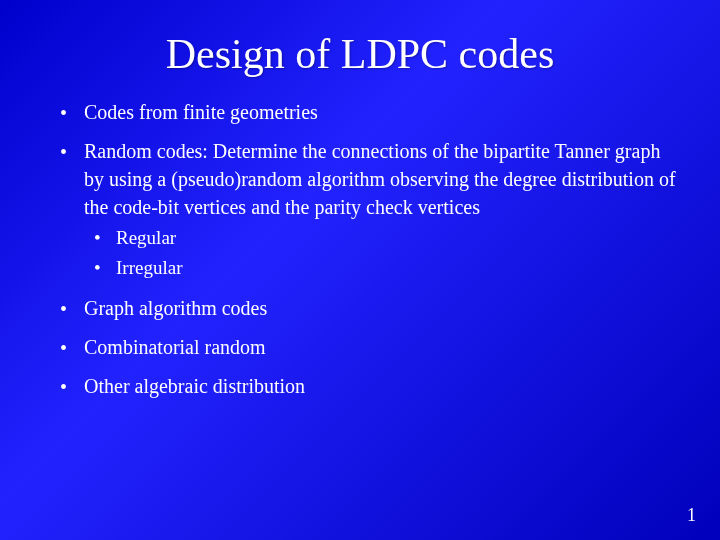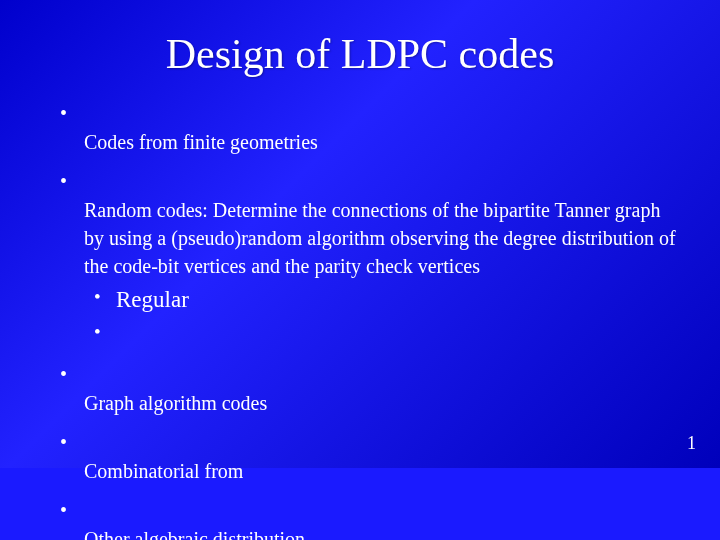--- a/index.html
+++ b/index.html
@@ -7,21 +7,21 @@
       width: 720px;
       height: 540px;
       background-color: #1a1aff;
       font-family: 'Times New Roman', Times, serif;
       color: #ffffff;
       overflow: hidden;
       position: relative;
     }
     .slide {
       width: 720px;
-      height: 468px;
+      height: 540px;
       background: linear-gradient(135deg, #0000cc 0%, #2222ff 40%, #0000bb 100%);
       padding: 20px 40px 30px 40px;
       position: relative;
     }
     .title {
       text-align: center;
       font-size: 42px;
       font-weight: normal;
       color: #ffffff;
       margin-bottom: 20px;
@@ -43,40 +43,39 @@
       min-width: 24px;
       font-size: 20px;
       margin-top: 1px;
       color: #ffffff;
     }
     .bullet-text {
       flex: 1;
       color: #ffffff;
       font-size: 20px;
       line-height: 1.4;
-      margin-top: 30px;
     }
     .sub-bullets {
       padding-left: 10px;
       margin-top: 4px;
     }
     .sub-bullet-item {
       display: flex;
       align-items: flex-start;
       margin-bottom: 3px;
       font-size: 19px;
       line-height: 1.4;
     }
     .sub-bullet-dot {
       min-width: 22px;
       color: #ffffff;
     }
     .sub-bullet-text {
       color: #ffffff;
-      font-size: 23px;
+      font-size: 19px;
       text-align: right;
     }
     .page-number {
       position: absolute;
       bottom: 14px;
       right: 24px;
       font-size: 18px;
       color: #ffffff;
     }
   </style>
@@ -96,33 +95,34 @@
       <span class="bullet-dot">•</span>
       <div class="bullet-text">
         <span>Random codes: Determine the connections of the bipartite Tanner graph by using a (pseudo)random algorithm observing the degree distribution of the code-bit vertices and the parity check vertices</span>
         <div class="sub-bullets">
           <div class="sub-bullet-item">
             <span class="sub-bullet-dot">•</span>
             <span class="sub-bullet-text">Regular</span>
           </div>
           <div class="sub-bullet-item">
             <span class="sub-bullet-dot">•</span>
+            <span class="sub-bullet-text">Irregular</span>
           </div>
         </div>
       </div>
     </div>
 
     <div class="bullet-item">
       <span class="bullet-dot">•</span>
       <span class="bullet-text">Graph algorithm codes</span>
     </div>
 
     <div class="bullet-item">
       <span class="bullet-dot">•</span>
-      <span class="bullet-text">Combinatorial from</span>
+      <span class="bullet-text">Combinatorial random</span>
     </div>
 
     <div class="bullet-item">
       <span class="bullet-dot">•</span>
       <span class="bullet-text">Other algebraic distribution</span>
     </div>
 
   </div>
 
   <div class="page-number">1</div>

